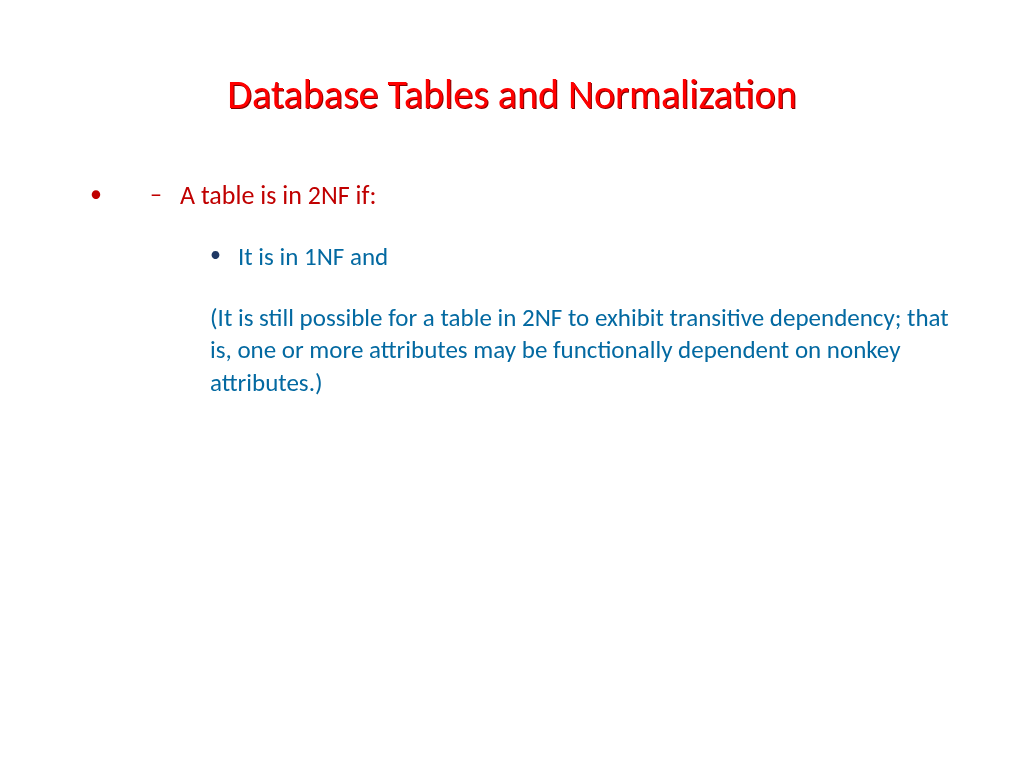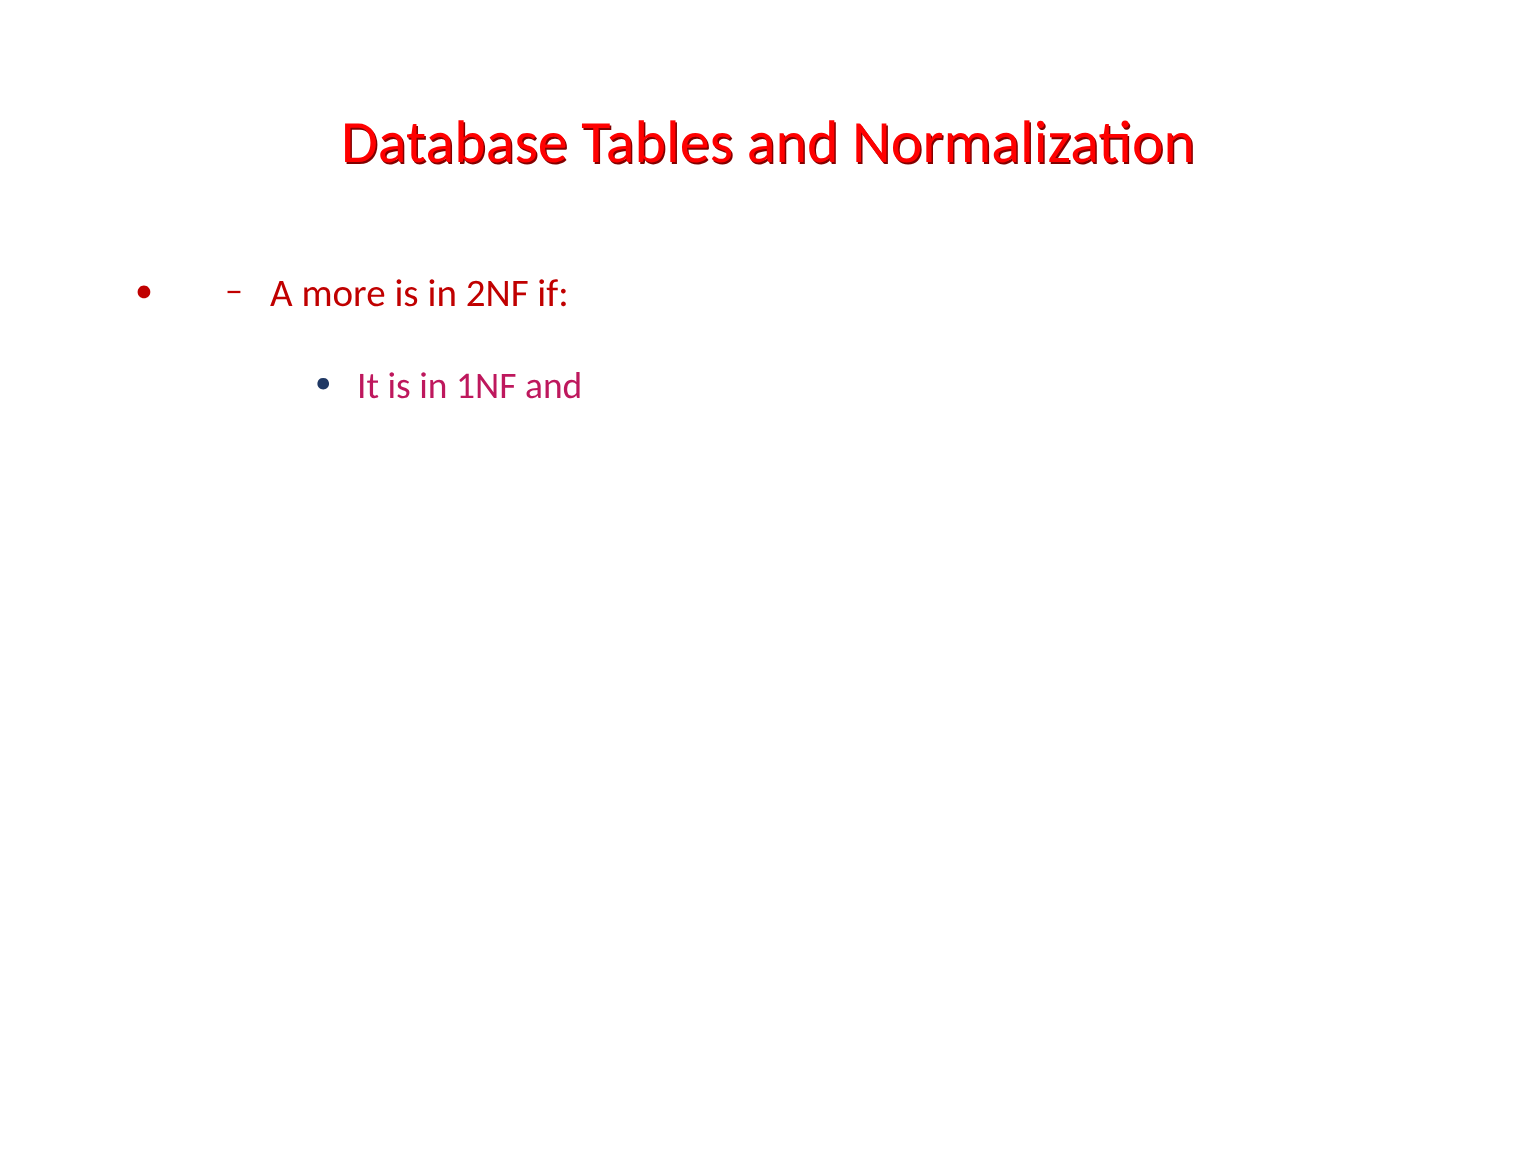--- a/index.html
+++ b/index.html
@@ -75,21 +75,21 @@
     left: 0;
     top: 0;
     font-size: 24px;
   }
   .level3 {
     list-style: none;
     padding-left: 30px;
     margin-top: 30px;
   }
   .level3 > li {
-    color: #be185d;
+    color: #0369a1;
     font-size: 25px;
     position: relative;
     padding-left: 28px;
     margin-bottom: 28px;
     line-height: 1.3;
   }
   .level3 > li.bulleted::before {
     content: "•";
     color: #1f3864;
     position: absolute;
@@ -108,23 +108,26 @@
 <div class="slide">
   <div class="title">
     <span class="title-shadow">Database Tables and Normalization</span>
     <span class="title-main">Database Tables and Normalization</span>
   </div>
 
   <ul class="level1">
     <li>
       <ul class="level2">
         <li>
-          <span>A more is in 2NF if:</span>
+          <span>A table is in 2NF if:</span>
           <ul class="level3">
             <li class="bulleted">
               <span>It is in 1NF and</span>
+            </li>
+            <li class="no-bullet">
+              <span>(It is still possible for a table in 2NF to exhibit transitive dependency; that is, one or more attributes may be functionally dependent on nonkey attributes.)</span>
             </li>
           </ul>
         </li>
       </ul>
     </li>
   </ul>
 </div>
 
 </body></html>

